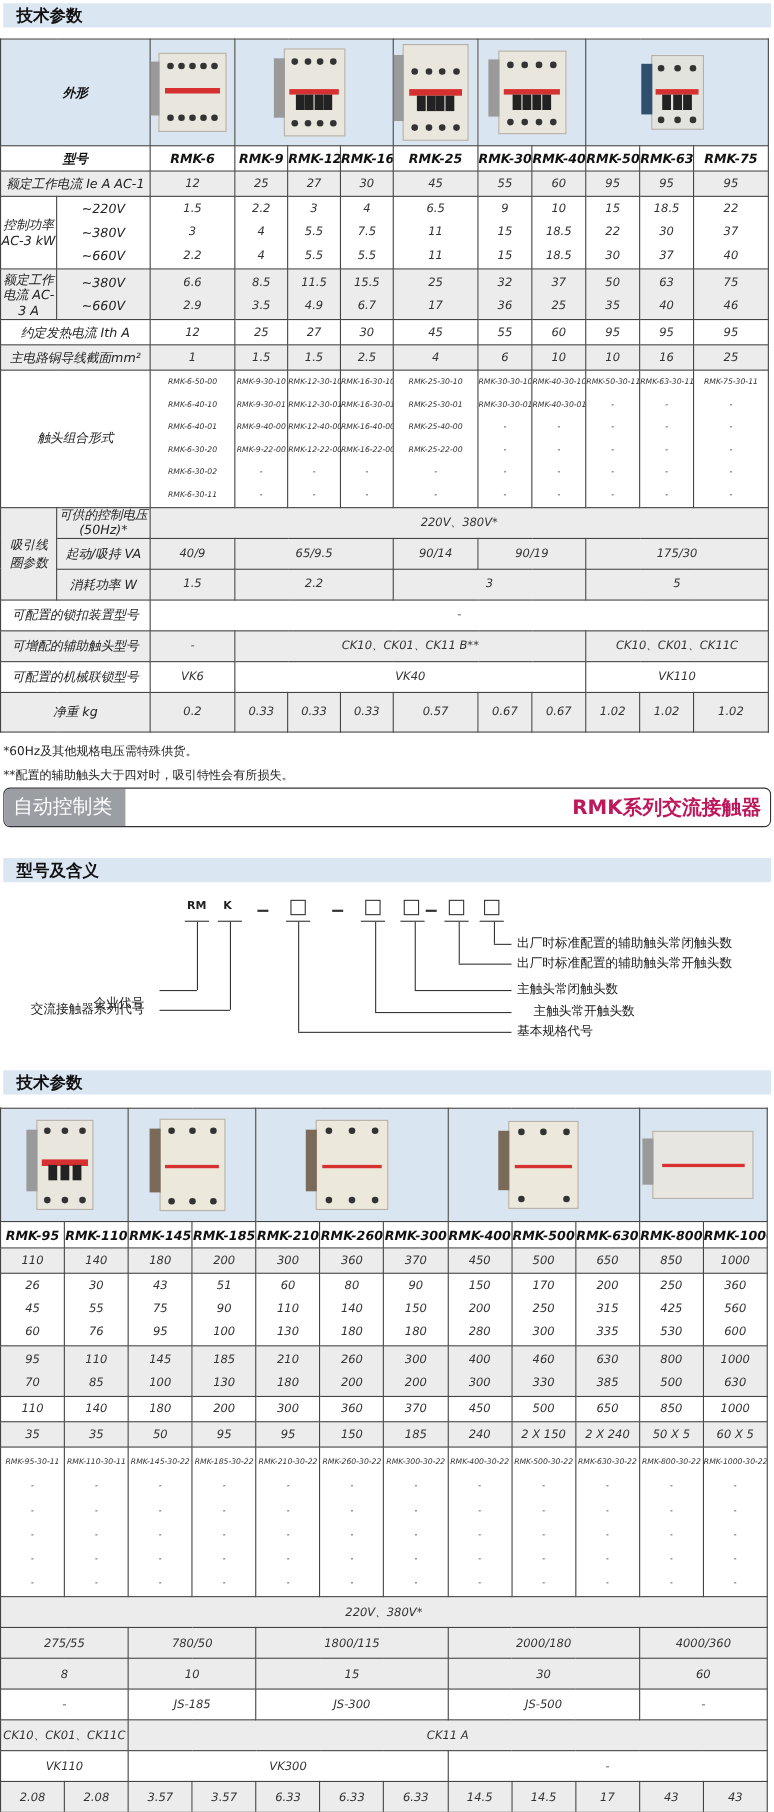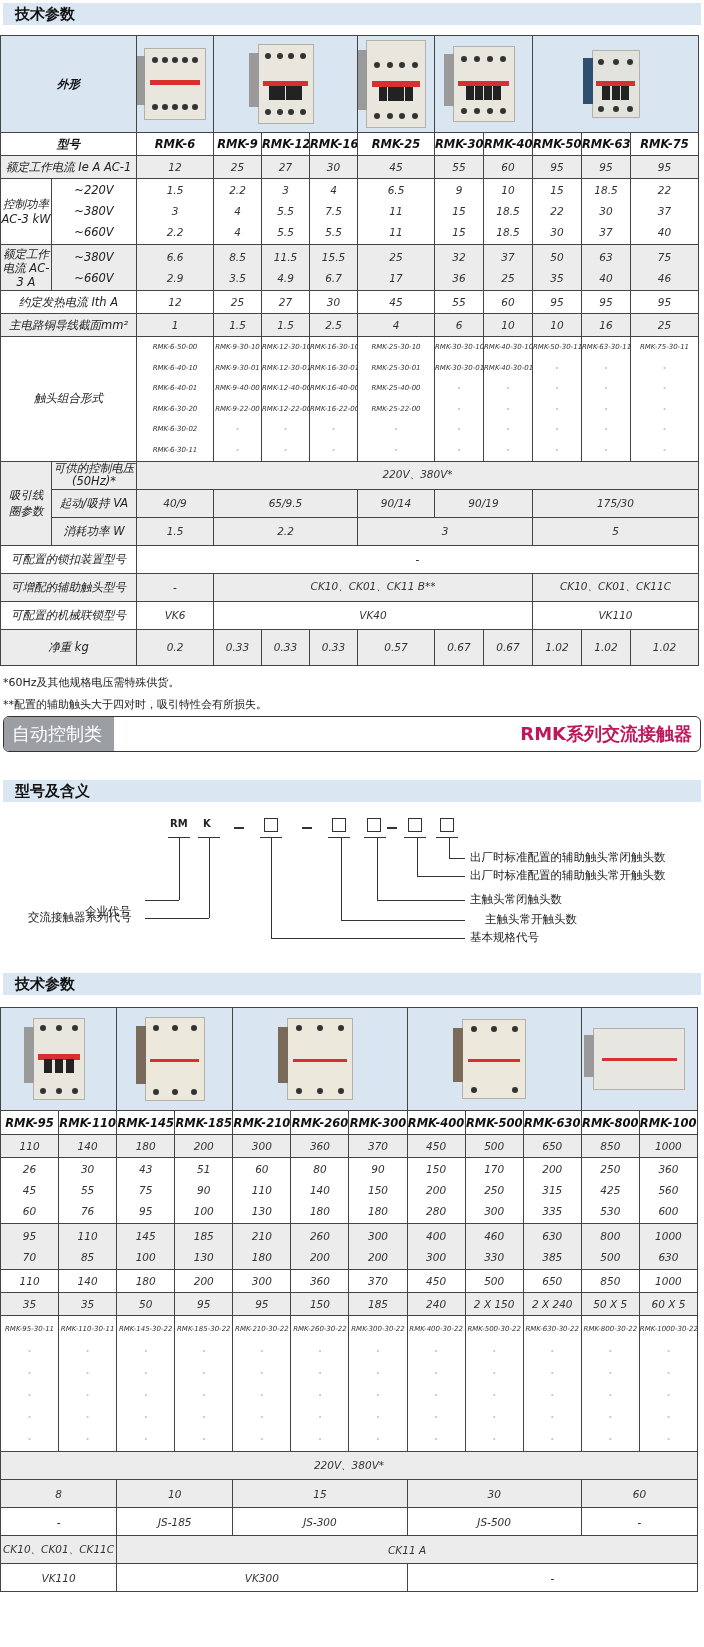--- a/index.html
+++ b/index.html
@@ -906,20 +906,27 @@
           <div>-</div>
           <div>-</div>
           <div>-</div>
           <div>-</div>
         </td>
   </tr>
   <tr style="height:28px;" class="gray">
     <td colspan="12">220V、380V*</td>
   </tr>
   <tr style="height:28px;" class="gray">
+    <td colspan="2">275/55</td>
+    <td colspan="2">780/50</td>
+    <td colspan="3">1800/115</td>
+    <td colspan="3">2000/180</td>
+    <td colspan="2">4000/360</td>
+  </tr>
+  <tr style="height:28px;" class="gray">
     <td colspan="2">8</td>
     <td colspan="2">10</td>
     <td colspan="3">15</td>
     <td colspan="3">30</td>
     <td colspan="2">60</td>
   </tr>
   <tr style="height:28px;">
     <td colspan="2">-</td>
     <td colspan="2">JS-185</td>
     <td colspan="3">JS-300</td>
@@ -928,14 +935,28 @@
   </tr>
   <tr style="height:28px;" class="gray">
     <td colspan="2">CK10、CK01、CK11C</td>
     <td colspan="10">CK11 A</td>
   </tr>
   <tr style="height:28px;">
     <td colspan="2">VK110</td>
     <td colspan="5">VK300</td>
     <td colspan="5">-</td>
   </tr>
+  <tr style="height:28px;" class="gray">
+    <td>2.08</td>
+    <td>2.08</td>
+    <td>3.57</td>
+    <td>3.57</td>
+    <td>6.33</td>
+    <td>6.33</td>
+    <td>6.33</td>
+    <td>14.5</td>
+    <td>14.5</td>
+    <td>17</td>
+    <td>43</td>
+    <td>43</td>
+  </tr>
 </tbody>
   </table>
 
 </body></html>

